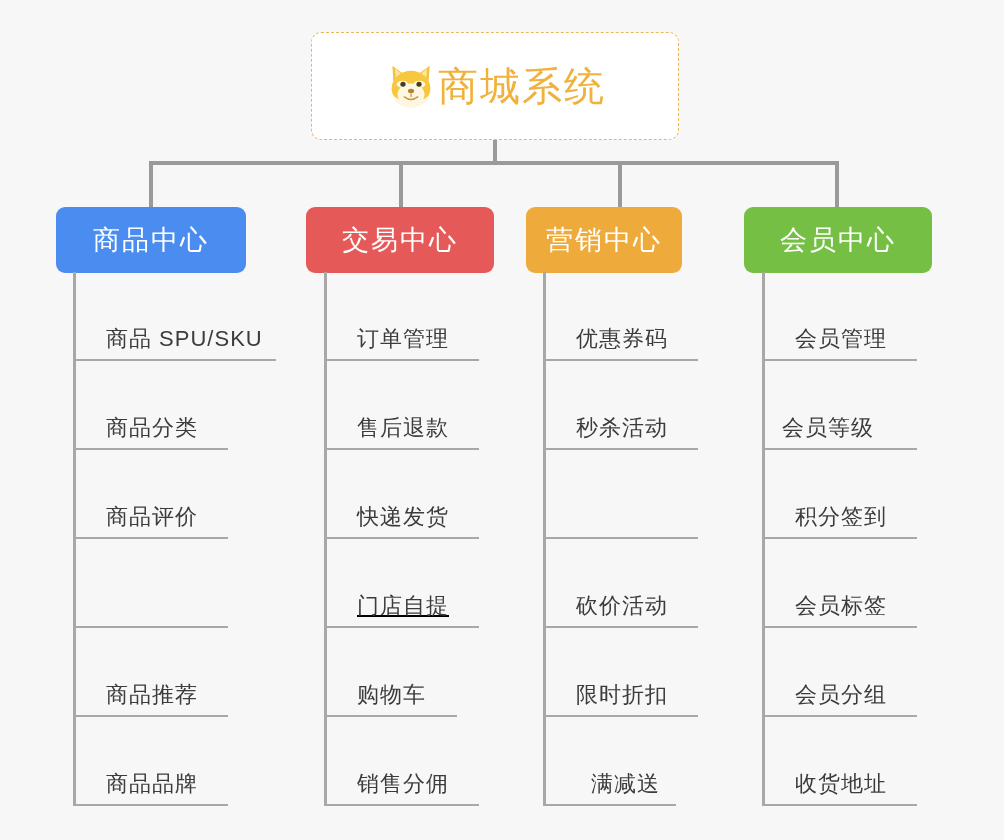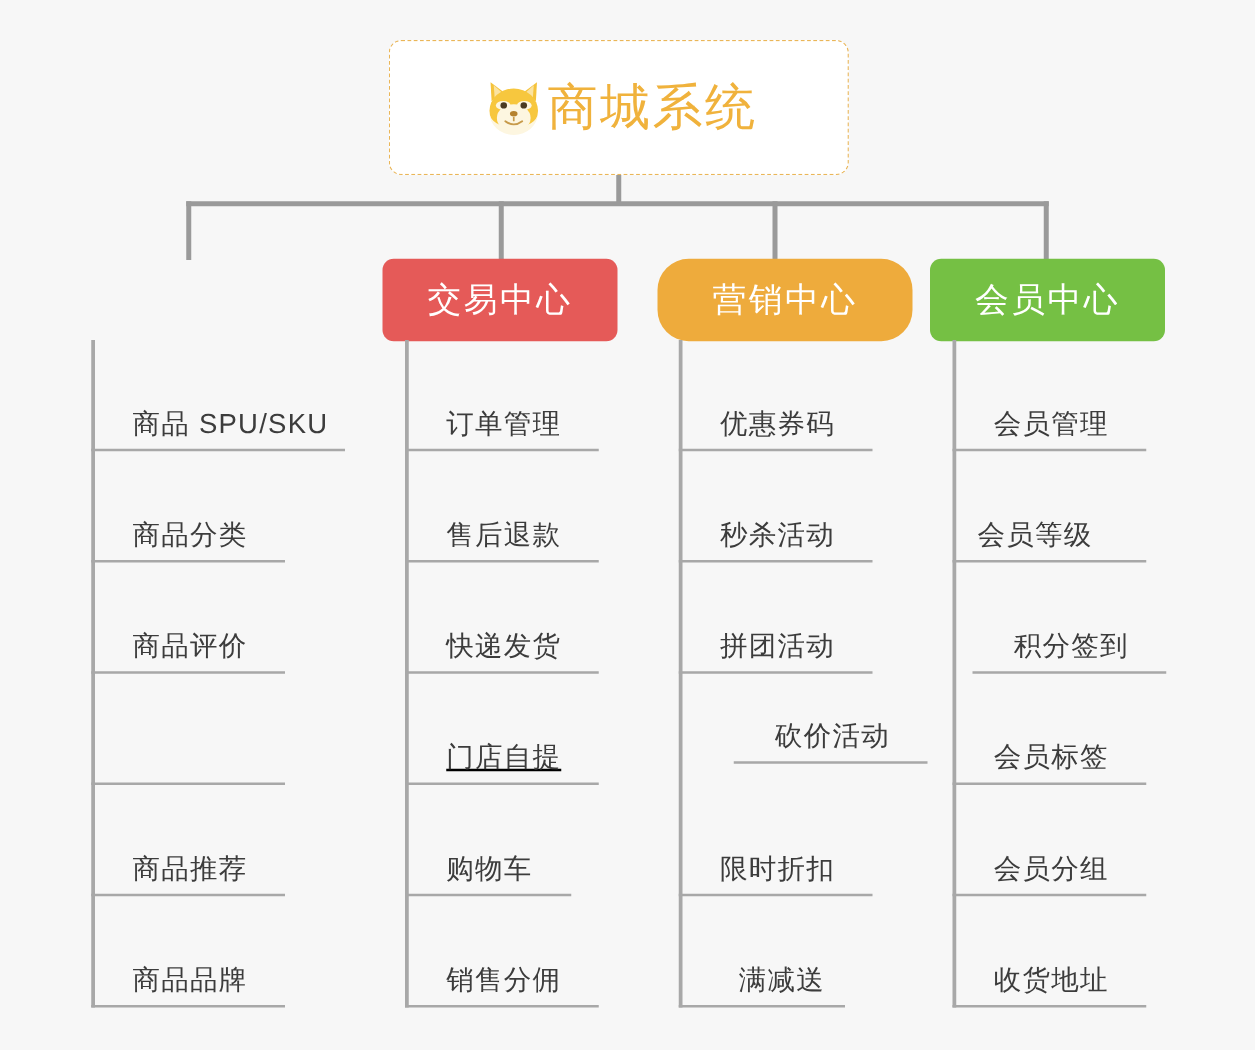--- a/index.html
+++ b/index.html
@@ -129,24 +129,27 @@
 
   <div class="conn v-line" style="left: 493px; top: 140px; width: 4px; height: 24px; background: rgb(154, 154, 154);"></div>
 
   <div class="conn h-line" style="left: 149px; top: 161px; width: 690px; height: 4px; background: rgb(154, 154, 154);"></div>
 
   <div class="conn v-line" style="left: 149px; top: 161px; width: 4px; height: 47px; background: rgb(154, 154, 154);"></div>
   <div class="conn v-line" style="left: 399px; top: 161px; width: 4px; height: 47px; background: rgb(154, 154, 154);"></div>
   <div class="conn v-line" style="left: 618px; top: 161px; width: 4px; height: 47px; background: rgb(154, 154, 154);"></div>
   <div class="conn v-line" style="left: 835px; top: 161px; width: 4px; height: 47px; background: rgb(154, 154, 154);"></div>
 
+  <div class="cat-header" style="left: 56px; top: 207px; width: 190px; background: rgb(74, 140, 240);">
+    <span>商品中心</span>
+  </div>
   <div class="cat-header" style="left: 306px; top: 207px; width: 188px; background: rgb(229, 90, 88);">
     <span>交易中心</span>
   </div>
-  <div class="cat-header" style="left: 526px; top: 207px; width: 204px; background: rgb(238, 171, 60); border-radius: 25px;">
+  <div class="cat-header" style="left: 526px; top: 207px; width: 156px; background: rgb(238, 171, 60);">
     <span>营销中心</span>
   </div>
   <div class="cat-header" style="left: 744px; top: 207px; width: 188px; background: rgb(117, 192, 68);">
     <span>会员中心</span>
   </div>
 
   <div class="leaf-col" style="left:73px;">
     <div class="trunk" style="height:534px;"></div>
     <div class="leaf" style="top:0px;">
       <span class="leaf-label">商品 SPU/SKU</span>
@@ -205,24 +208,23 @@
     <div class="trunk" style="height:534px;"></div>
     <div class="leaf" style="top:0px;">
       <span class="leaf-label">优惠券码</span>
       <span class="leaf-underline" style="width:155px;"></span>
     </div>
     <div class="leaf" style="top:89px;">
       <span class="leaf-label">秒杀活动</span>
       <span class="leaf-underline" style="width:155px;"></span>
     </div>
     <div class="leaf" style="top:178px;">
-      <span class="leaf-label">拼团活动</span>
-      <span class="leaf-underline" style="width:155px;"></span>
-    </div>
-    <div class="leaf" style="top:250px;margin-left:44px;">
+      <span class="leaf-underline" style="width:155px;"></span>
+    </div>
+    <div class="leaf" style="top:267px;">
       <span class="leaf-label">砍价活动</span>
       <span class="leaf-underline" style="width:155px;"></span>
     </div>
     <div class="leaf" style="top:356px;">
       <span class="leaf-label">限时折扣</span>
       <span class="leaf-underline" style="width:155px;"></span>
     </div>
     <div class="leaf" style="top:445px;padding-left:48px;">
       <span class="leaf-label">满减送</span>
       <span class="leaf-underline" style="width:133px;"></span>
@@ -232,21 +234,21 @@
   <div class="leaf-col" style="left:762px;">
     <div class="trunk" style="height:534px;"></div>
     <div class="leaf" style="top:0px;">
       <span class="leaf-label">会员管理</span>
       <span class="leaf-underline" style="width:155px;"></span>
     </div>
     <div class="leaf" style="top:89px;padding-left:20px;">
       <span class="leaf-label">会员等级</span>
       <span class="leaf-underline" style="width:155px;"></span>
     </div>
-    <div class="leaf" style="top:178px;margin-left:16px;">
+    <div class="leaf" style="top:178px;">
       <span class="leaf-label">积分签到</span>
       <span class="leaf-underline" style="width:155px;"></span>
     </div>
     <div class="leaf" style="top:267px;">
       <span class="leaf-label">会员标签</span>
       <span class="leaf-underline" style="width:155px;"></span>
     </div>
     <div class="leaf" style="top:356px;justify-content:flex-end;">
       <span class="leaf-label">会员分组</span>
       <span class="leaf-underline" style="width:155px;"></span>

